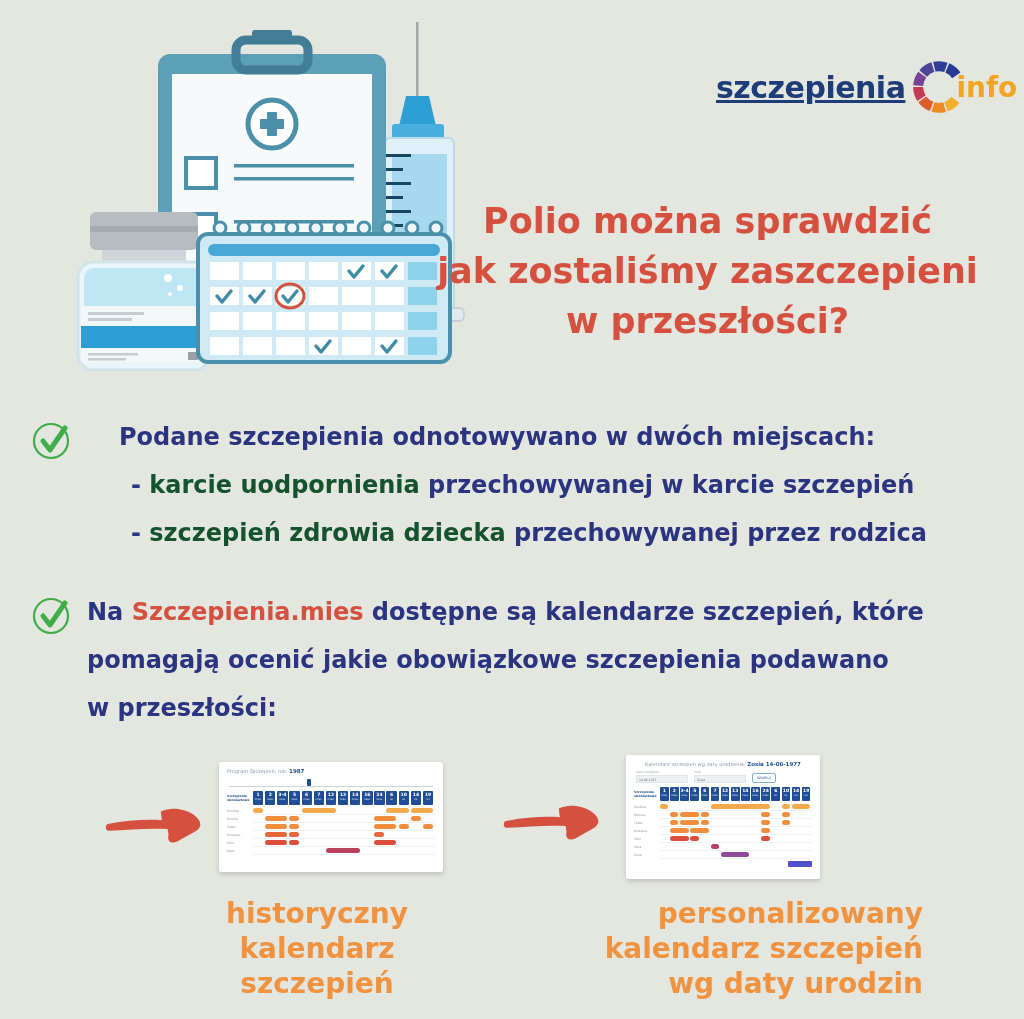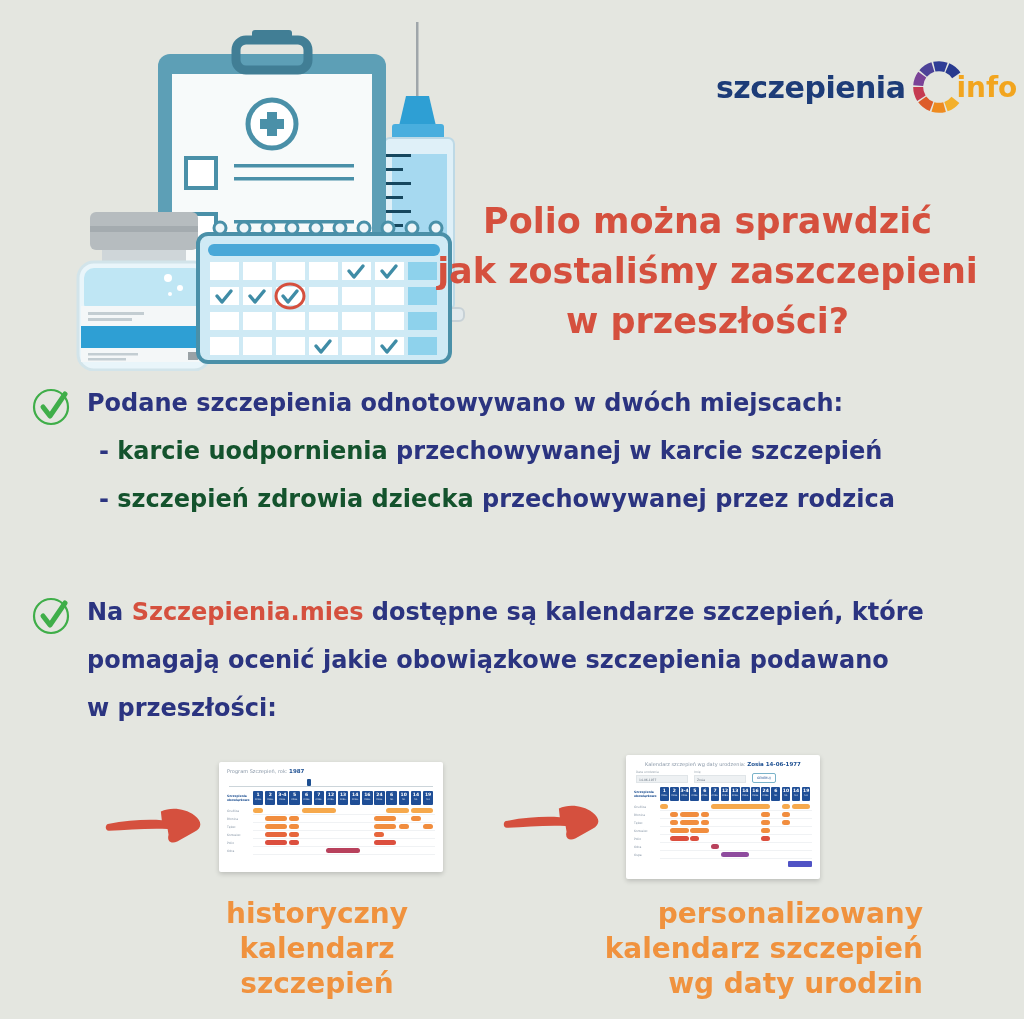--- a/index.html
+++ b/index.html
@@ -1,31 +1,31 @@
 <!DOCTYPE html>
 <html><head>
 <meta charset="utf-8">
 <style>
   html,body{margin:0;padding:0;background:#e4e6e0;}
   .page{position:relative;width:1024px;height:1019px;background:#e4e6e0;overflow:hidden;
         font-family:"DejaVu Sans","Liberation Sans",sans-serif;}
 
   
   .logo{position:absolute;left:716px;top:56px;height:62px;display:flex;align-items:center;}
-  .logo-word{font-size:30px;font-weight:bold;color:#1d3c78;letter-spacing:-0.5px;}
+  .logo-word{font-size:30px;font-weight:bold;color:#1d3c78;letter-spacing:-0.5px;text-decoration:underline;}
   .logo-arc{width:58px;height:58px;margin-left:5px;margin-right:-12px;}
   .logo-info{font-size:28px;font-weight:bold;color:#f2a51f;}
 
   
   .heading{position:absolute;left:415px;top:196px;width:585px;margin:0;text-align:center;
            color:#d5503e;font-size:35px;line-height:50px;font-weight:bold;}
 
   
   .bullet{position:absolute;display:flex;align-items:flex-start;}
-  #bullet1{left:30px;top:384px;}
+  #bullet1{left:30px;top:418px;gap:32px;}
   #bullet2{left:30px;top:593px;}
   .check{width:44px;height:44px;flex:none;}
   .bullet-lines{margin-left:13px;padding-top:3px;color:#2b3480;font-size:24px;font-weight:bold;}
   .bullet-lines p{margin:0 0 15px 0;line-height:33px;white-space:nowrap;}
   .bullet-lines p.sub{padding-left:12px;}
   .hl-orange{color:#14532d;}
   .hl-red{color:#d5503e;}
 
   
   .arrow{position:absolute;width:106px;height:52px;}

